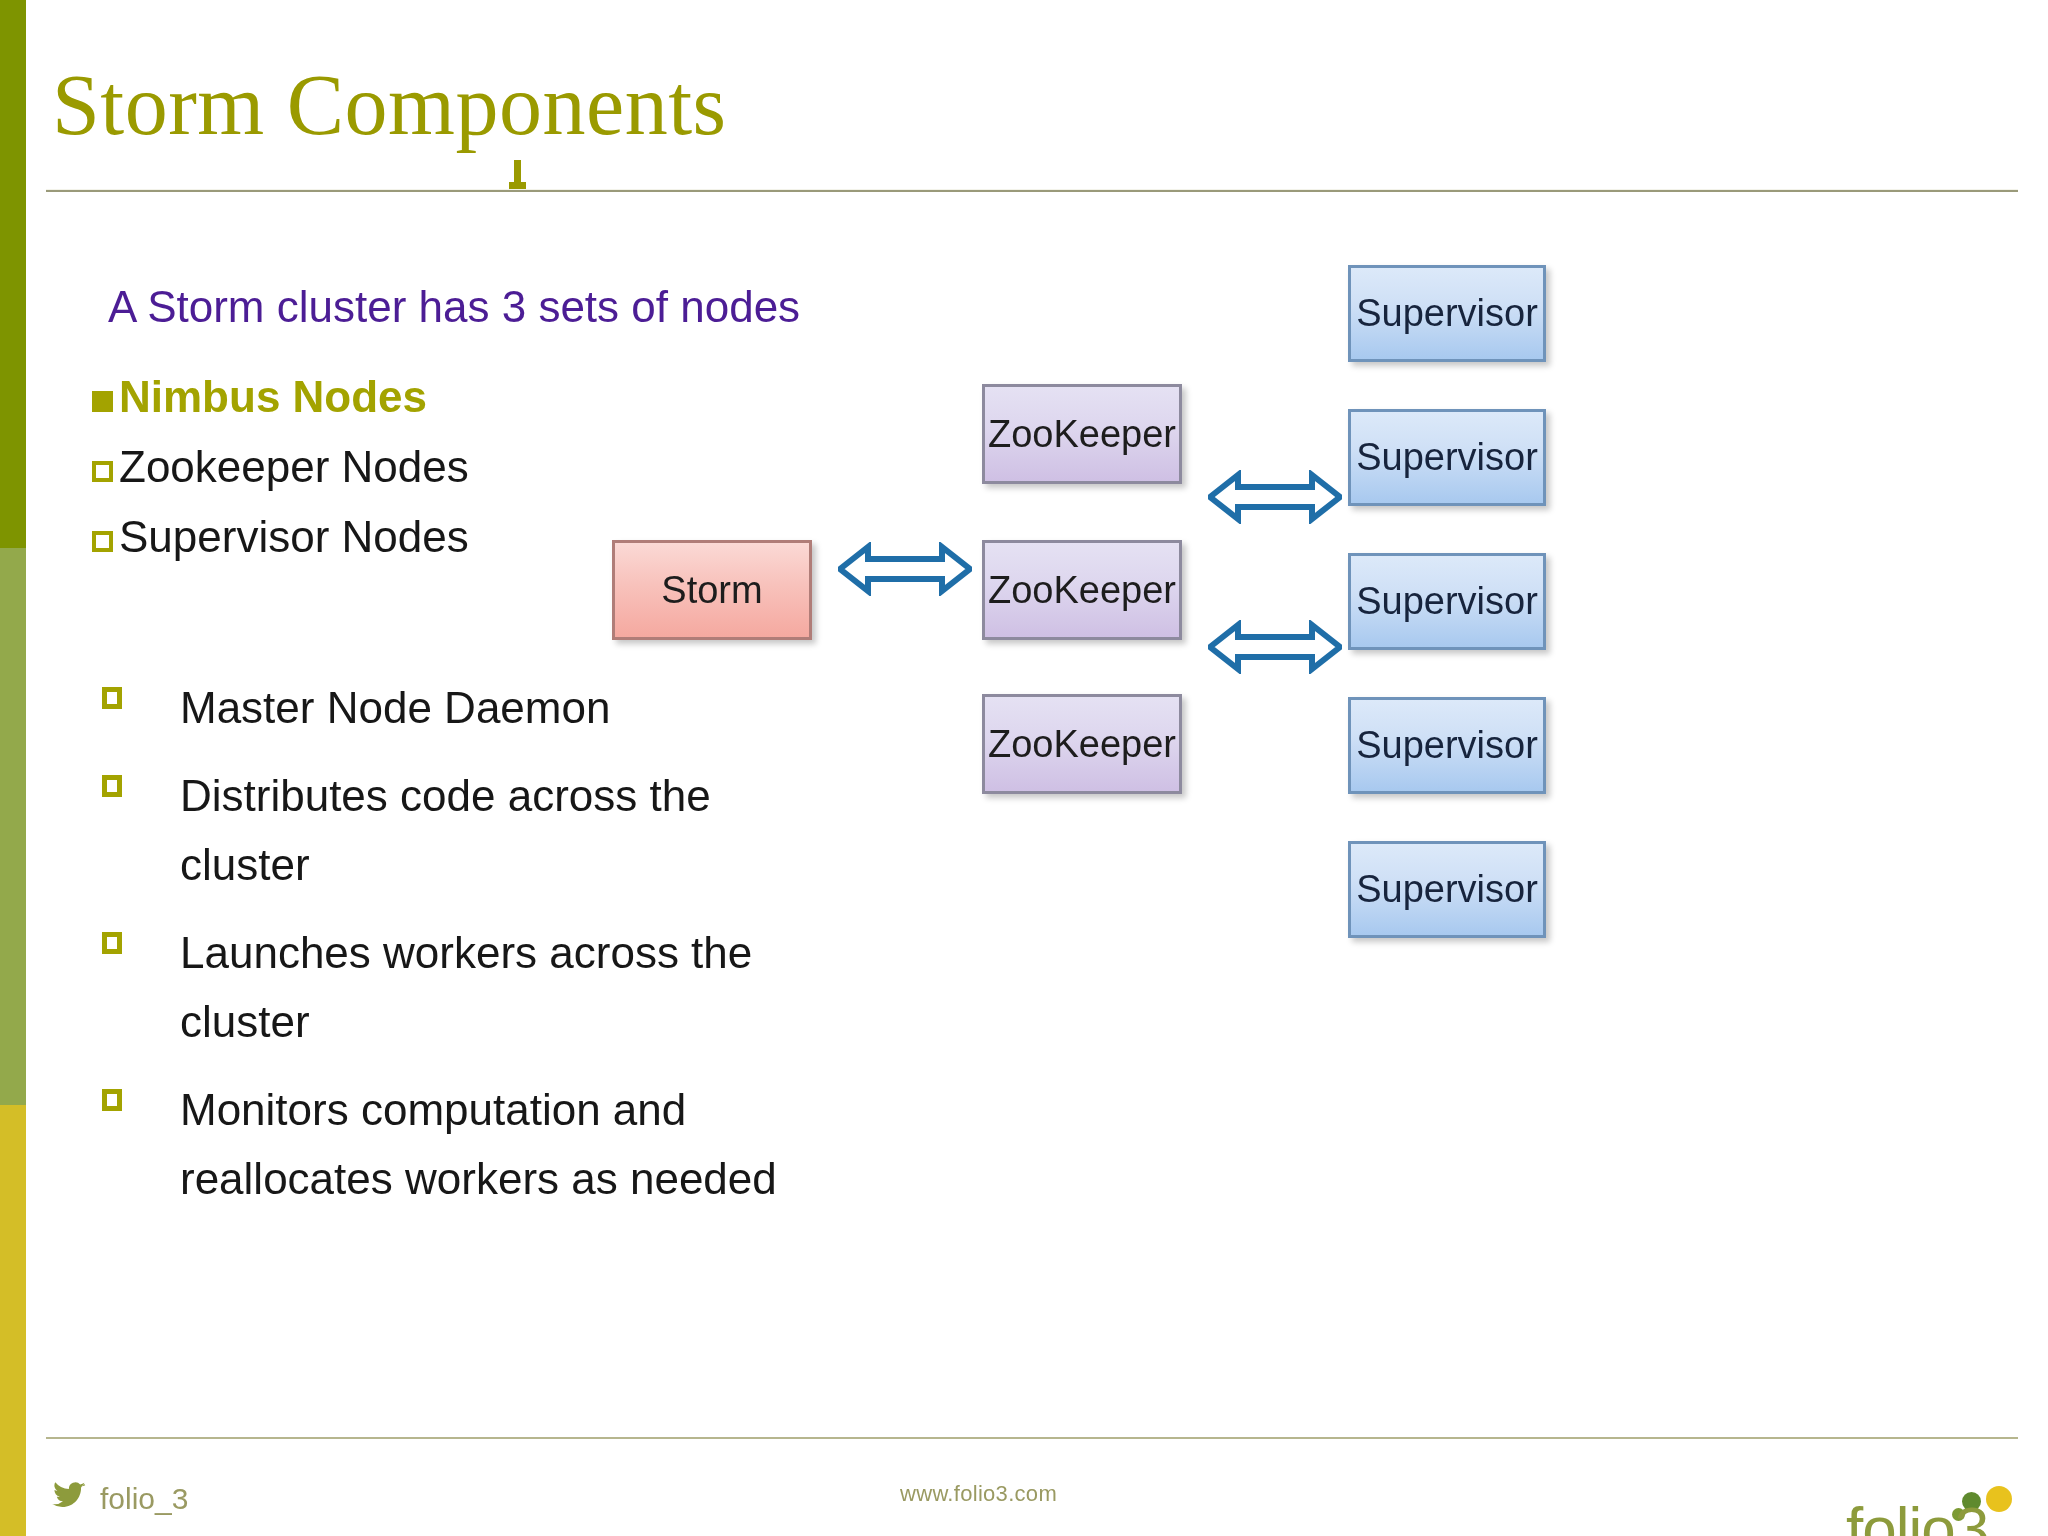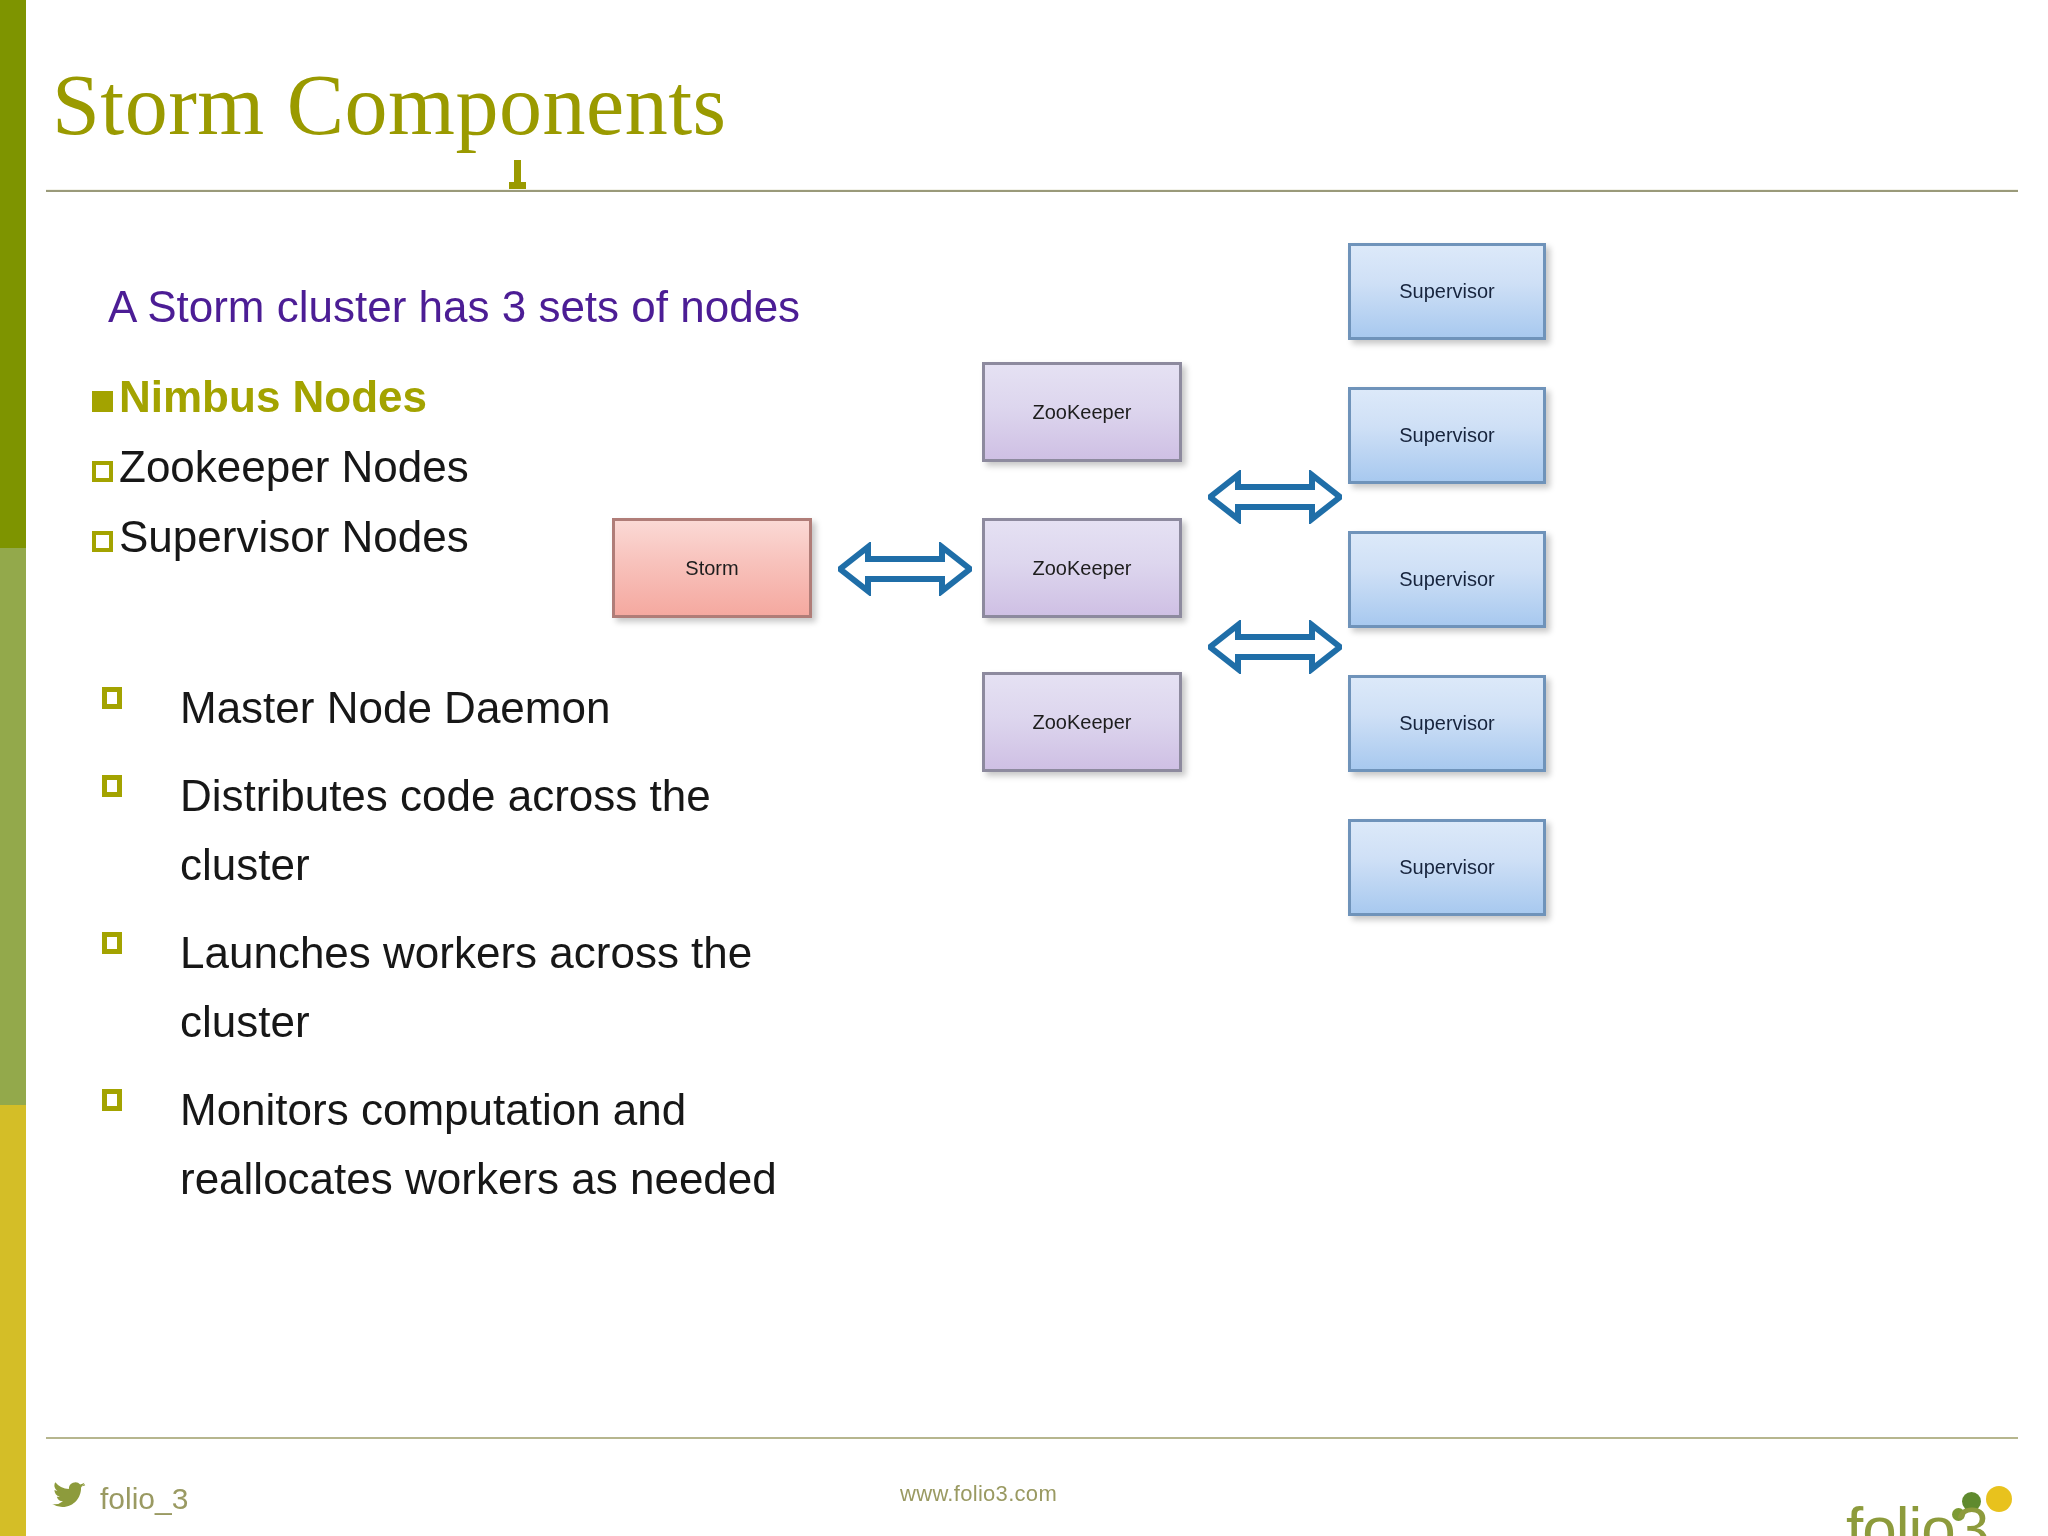--- a/index.html
+++ b/index.html
@@ -152,22 +152,23 @@
     width: 1288px;
     height: 1200px;
   }
 
   .node {
     position: absolute;
     box-sizing: border-box;
     display: flex;
     align-items: center;
     justify-content: center;
-    font-size: 20px;
+    font-size: 38px;
     box-shadow: 4px 4px 6px rgba(0,0,0,0.22);
+    margin-top: 22px;
   }
   .node.nimbus {
     background: linear-gradient(to bottom, #fbd9d5 0%, #f8c3bd 42%, #f5a9a0 100%);
     border: 3px solid #b07d78;
     color: #1d1d1d;
   }
   .node.zk {
     background: linear-gradient(to bottom, #e5e1f3 0%, #ddd6ee 45%, #cfc0e4 100%);
     border: 3px solid #8d8a9e;
     color: #1d1d1d;

